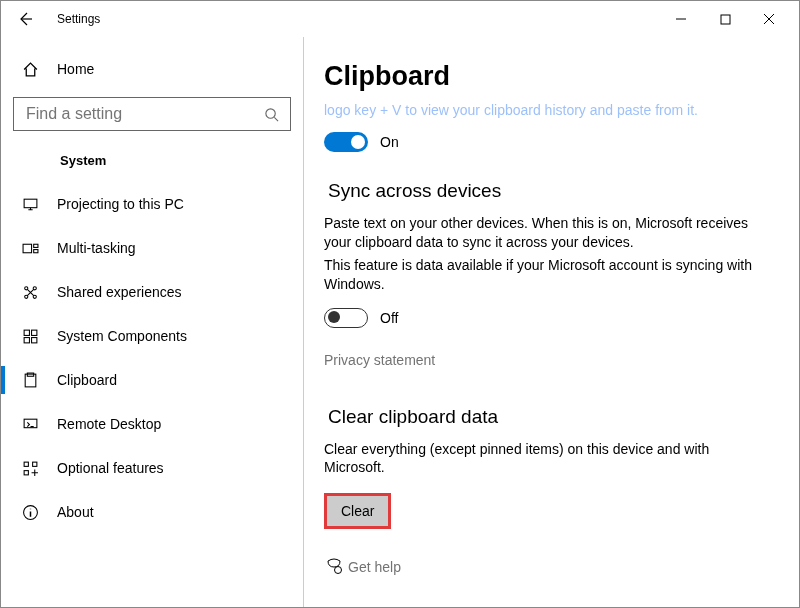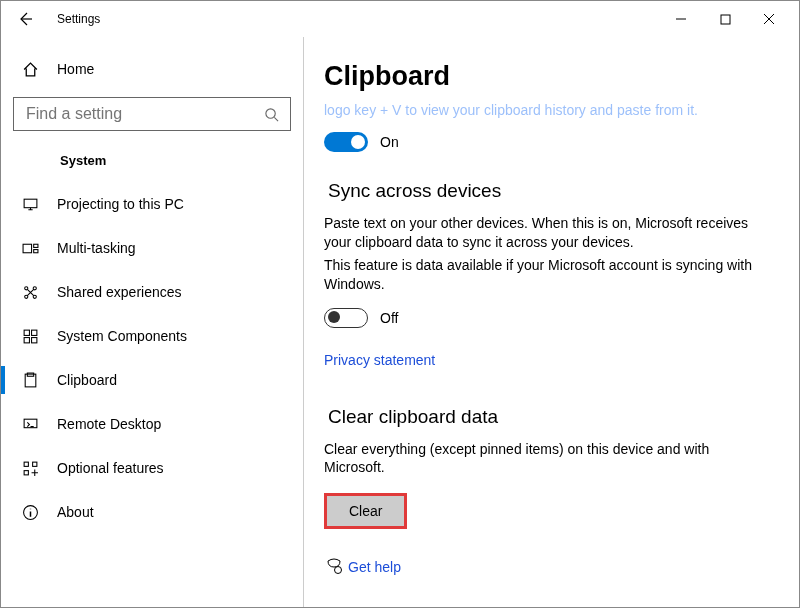--- a/index.html
+++ b/index.html
@@ -162,30 +162,30 @@
     font-size: 19px;
     font-weight: 400;
     margin: 28px 0 12px 4px;
   }
   .para {
     font-size: 14px;
     line-height: 1.35;
     margin: 4px 0;
   }
   .link {
-    color: #1d4ed8;
+    color: #737373;
     font-size: 14px;
     margin: 10px 0;
     display: inline-block;
     cursor: pointer;
   }
   .clear-btn {
     margin-top: 12px;
     display: inline-block;
-    padding: 7px 22px;
+    padding: 7px 14px;
     background: #ccc;
     color: #000;
     font-size: 14px;
     border: 3px solid #e03a3a;
     cursor: pointer;
   }
   .footer-links {
     margin-top: 28px;
   }
   .flink {

